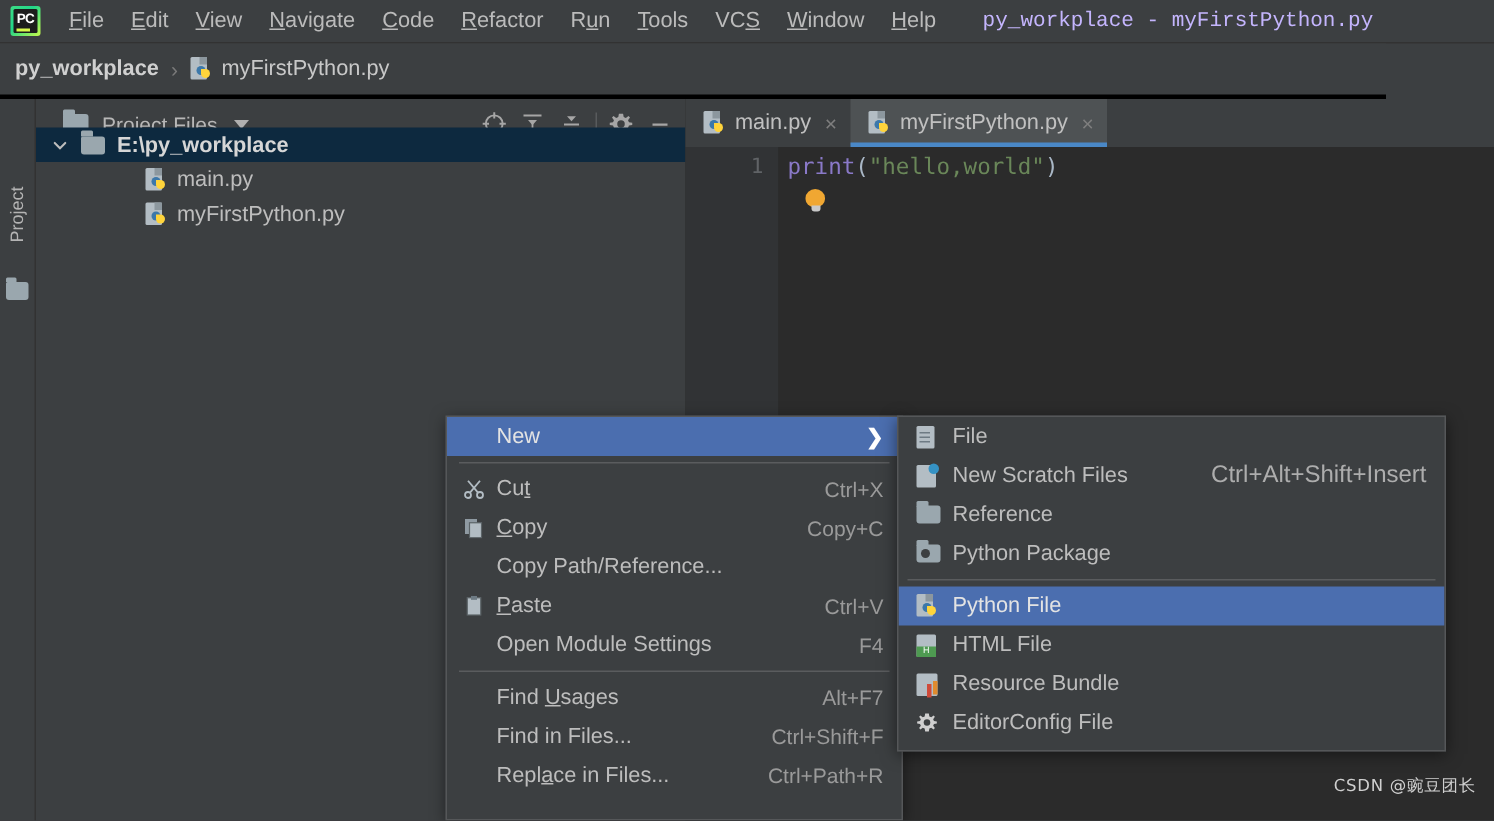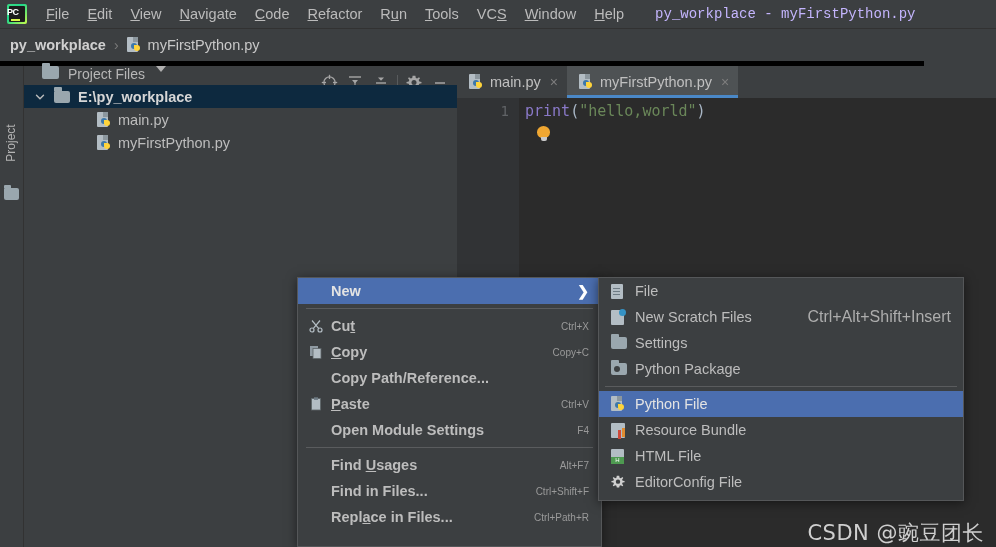--- a/index.html
+++ b/index.html
@@ -15,21 +15,21 @@
   
   .menubar {
     position: absolute; left: 0; top: 0; width: 996px; height: 29px;
     background: #3c3f41; display: flex; align-items: center;
     border-bottom: 1px solid #323232;
   }
   .pc-logo {
     width: 20px; height: 20px; margin-left: 7px; margin-right: 10px;
     background: linear-gradient(135deg,#3ddb85 0%,#21d789 40%,#c8f94a 100%);
     border-radius: 2px; position: relative;
-    display: flex; align-items: center; justify-content: flex-start;
+    display: flex; align-items: center; justify-content: center;
   }
   .pc-logo .inner {
     position:absolute; left:2px; top:2px; right:2px; bottom:2px;
     background:#1c1c1c; border-radius:1px;
   }
   .pc-logo .txt {
     position: relative; font-size: 9px; font-weight: bold; color: #ffffff;
     letter-spacing: -0.5px; line-height: 1; z-index: 2; margin-bottom:3px;
   }
   .pc-logo .bar {
@@ -42,21 +42,21 @@
   }
   .menu-item u { text-decoration: underline; }
   .win-title {
     margin-left: 22px; font-size: 14px; color: #c4b5fd; white-space: nowrap; font-family: Liberation Mono, monospace;
   }
 
   
   .breadcrumb {
     position: absolute; left: 0; top: 29px; width: 924px; height: 37px;
     background: #3c3f41; display: flex; align-items: center;
-    padding-left: 10px; border-bottom: 5px solid #000000;
+    padding-left: 10px; border-bottom: 3px solid #000000;
   }
   .crumb-proj { font-size: 14.5px; font-weight: bold; color: #d0d0d0; }
   .crumb-sep { font-size: 14px; color: #7a7a7a; margin: 0 8px; }
   .crumb-file { font-size: 14.5px; color: #c8c8c8; }
   .pyicon {
     display: inline-block; width: 15px; height: 16px; position: relative;
     vertical-align: -3px; margin-right: 6px;
   }
   .pyicon .page {
     position: absolute; left: 0; top: 0; width: 11px; height: 15px;
@@ -94,21 +94,21 @@
     background:#9aa7ae; border-radius:1px 1px 0 0;
   }
 
   
   .projpanel {
     position: absolute; left: 24px; top: 66px; width: 433px; height: 481px;
     background: #3c3f41;
   }
   .proj-toolbar {
     position: absolute; left: 0; top: 0; width: 433px; height: 33px;
-    display: flex; 
+    display: flex; align-items: center;
   }
   .pt-folder {
     position: relative; width: 17px; height: 13px; margin-left: 18px;
     background: #9aa7ae; border-radius: 1px 2px 2px 2px;
   }
   .pt-folder:before {
     content:''; position:absolute; left:0; top:-3.5px; width:8px; height:4px;
     background:#9aa7ae; border-radius:1px 1px 0 0;
   }
   .pt-title { font-size: 14px; color: #b7b7b7; margin-left: 9px; }
@@ -197,23 +197,23 @@
     position: absolute; left: 297px; top: 277px; width: 305px; height: 270px;
     background: #3c3f41; border: 1px solid #555759;
     box-shadow: 0 2px 10px rgba(0,0,0,0.5); overflow: hidden;
   }
   .ctx-row {
     height: 26px; display: flex; align-items: center; position: relative;
     font-size: 14.5px; color: #bdbdbd; padding-left: 11px; padding-right: 12px;
   }
   .ctx-row.highlight { background: #4b6eaf; color: #e3e3e3; }
   .ctx-ico { width: 22px; flex: 0 0 22px; display: flex; align-items: center; }
-  .ctx-label { flex: 1 1 auto; white-space: nowrap; font-weight: bold; }
+  .ctx-label { flex: 1 1 auto; white-space: nowrap; }
   .ctx-label u { text-decoration: underline; }
-  .ctx-short { color: #9a9a9a; font-size: 10px; margin-left: 16px; white-space: nowrap; }
+  .ctx-short { color: #9a9a9a; font-size: 14px; margin-left: 16px; white-space: nowrap; }
   .ctx-arrow { color: #ffffff; font-size: 14px; font-weight: bold; }
   .ctx-sep { height: 1px; background: #5a5c5e; margin: 4px 8px 4px 8px; }
 
   
   .submenu {
     position: absolute; left: 598px; top: 277px; width: 366px; height: 224px;
     background: #3c3f41; border: 1px solid #555759;
     box-shadow: 0 2px 10px rgba(0,0,0,0.5); overflow: hidden;
   }
   .sm-row {
@@ -272,22 +272,22 @@
     position: relative; width: 14px; height: 15px; background: #b3bdc4; border-radius:1px;
   }
   .ico-bundle:after {
     content:''; position:absolute; right:0px; bottom:1px; width:3px; height:9px;
     background:#e08b2f;
     box-shadow: -4px 2px 0 #cf4a3a, 4px -1px 0 transparent;
   }
 
   
   .watermark {
-    position: absolute; right: 12px; bottom: 0;
-    font-size: 21px; color: #cfcfcf; letter-spacing: 0.5px;
+    position: absolute; right: 12px; bottom: 16px;
+    font-size: 11px; color: #cfcfcf; letter-spacing: 0.5px;
     font-family: "DejaVu Sans", sans-serif;
   }
 </style>
 </head>
 <body>
 
 <div id="app">
 
   <div class="menubar">
     <div class="pc-logo">
@@ -540,21 +540,21 @@
           <span class="ico-scratch"></span>
         </span>
       <span class="sm-label">New Scratch Files</span>
       <span class="sm-short">Ctrl+Alt+Shift+Insert</span>
     </div>
 
     <div class="sm-row">
       <span class="sm-ico">
           <span class="ico-dir"></span>
         </span>
-      <span class="sm-label">Settings</span>
+      <span class="sm-label">Reference</span>
       <span class="sm-short"></span>
     </div>
 
     <div class="sm-row">
       <span class="sm-ico">
           <span class="ico-pypkg"></span>
         </span>
       <span class="sm-label">Python Package</span>
       <span class="sm-short"></span>
     </div>
@@ -569,31 +569,31 @@
         <span class="snakeblue"></span>
             <span class="snakeyellow"></span>
           </span>
       </span>
       <span class="sm-label">Python File</span>
       <span class="sm-short"></span>
     </div>
 
     <div class="sm-row">
       <span class="sm-ico">
+          <span class="ico-html"></span>
+        </span>
+      <span class="sm-label">HTML File</span>
+      <span class="sm-short"></span>
+    </div>
+
+    <div class="sm-row">
+      <span class="sm-ico">
           <span class="ico-bundle"></span>
         </span>
       <span class="sm-label">Resource Bundle</span>
-      <span class="sm-short"></span>
-    </div>
-
-    <div class="sm-row">
-      <span class="sm-ico">
-          <span class="ico-html"></span>
-        </span>
-      <span class="sm-label">HTML File</span>
       <span class="sm-short"></span>
     </div>
 
     <div class="sm-row">
       <span class="sm-ico">
         <svg width="14" height="14" viewBox="0 0 16 16">
           <path d="M8 0.8 L9.4 0.8 L9.8 3 L11.2 3.6 L13 2.3 L14 3.3 L12.7 5.1 L13.3 6.5 L15.5 6.9 L15.5 8.3 L13.3 8.7 L12.7 10.1 L14 11.9 L13 12.9 L11.2 11.6 L9.8 12.2 L9.4 14.4 L8 14.4 L6.6 14.4 L6.2 12.2 L4.8 11.6 L3 12.9 L2 11.9 L3.3 10.1 L2.7 8.7 L0.5 8.3 L0.5 6.9 L2.7 6.5 L3.3 5.1 L2 3.3 L3 2.3 L4.8 3.6 L6.2 3 L6.6 0.8 Z" fill="#cfcfcf"></path>
           <circle cx="8" cy="7.6" r="2.5" fill="#3c3f41"></circle>
         </svg>
       </span>

